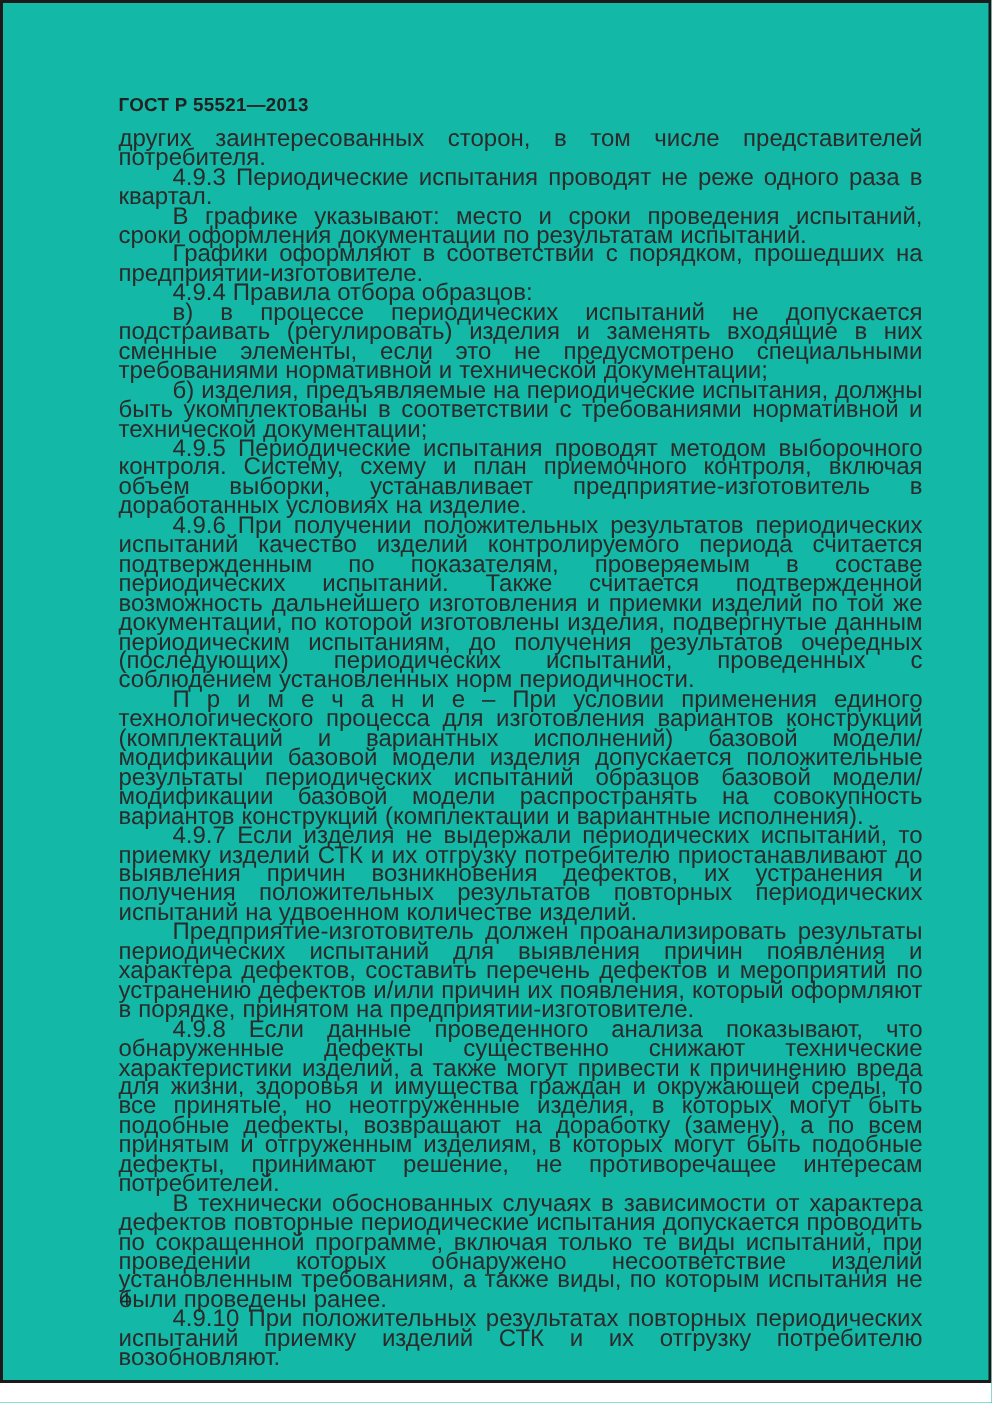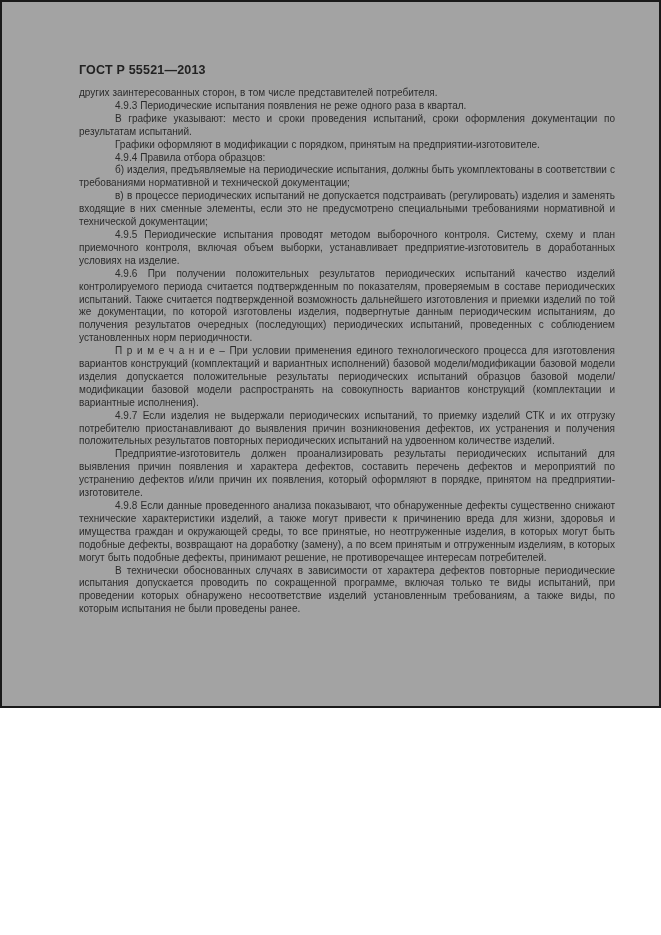--- a/index.html
+++ b/index.html
@@ -3,23 +3,23 @@
 <meta charset="utf-8">
 <style>
   html, body {
     margin: 0;
     padding: 0;
     background: #ffffff;
   }
   .page {
     position: relative;
     width: 661px;
-    height: 708px;
+    height: 922px;
     box-sizing: border-box;
-    background: #a3a3a3;
+    background: #14b8a6;
     border: 2px solid #1a1a1a;
     font-family: "Liberation Sans", sans-serif;
     color: #2b2b2b;
     overflow: hidden;
   }
   .doc-header {
     position: absolute;
     top: 61px;
     left: 77px;
     font-size: 12.5px;
@@ -28,21 +28,21 @@
     color: #222;
   }
   .doc-body {
     position: absolute;
     top: 85px;
     left: 77px;
     width: 536px;
   }
   .doc-body p {
     margin: 0;
-    font-size: 10px;
+    font-size: 16px;
     line-height: 12.9px;
     text-align: justify;
     text-indent: 36px;
     word-spacing: 0.2px;
   }
   .doc-body p.no-indent {
     text-indent: 0;
   }
   .page-number {
     position: absolute;
@@ -54,29 +54,30 @@
   }
 </style>
 </head>
 <body>
 
 <div class="page">
   <div class="doc-header">ГОСТ Р 55521—2013</div>
 
   <div class="doc-body">
       <p class="no-indent">других заинтересованных сторон, в том числе представителей потребителя.</p>
-      <p>4.9.3 Периодические испытания появления не реже одного раза в квартал.</p>
+      <p>4.9.3 Периодические испытания проводят не реже одного раза в квартал.</p>
       <p>В графике указывают: место и сроки проведения испытаний, сроки оформления документации по результатам испытаний.</p>
-      <p>Графики оформляют в модификации с порядком, принятым на предприятии-изготовителе.</p>
+      <p>Графики оформляют в соответствии с порядком, прошедших на предприятии-изготовителе.</p>
       <p>4.9.4 Правила отбора образцов:</p>
+      <p>в) в процессе периодических испытаний не допускается подстраивать (регулировать) изделия и заменять входящие в них сменные элементы, если это не предусмотрено специальными требованиями нормативной и технической документации;</p>
       <p>б) изделия, предъявляемые на периодические испытания, должны быть укомплектованы в соответствии с требованиями нормативной и технической документации;</p>
-      <p>в) в процессе периодических испытаний не допускается подстраивать (регулировать) изделия и заменять входящие в них сменные элементы, если это не предусмотрено специальными требованиями нормативной и технической документации;</p>
       <p>4.9.5 Периодические испытания проводят методом выборочного контроля. Систему, схему и план приемочного контроля, включая объем выборки, устанавливает предприятие-изготовитель в доработанных условиях на изделие.</p>
       <p>4.9.6 При получении положительных результатов периодических испытаний качество изделий контролируемого периода считается подтвержденным по показателям, проверяемым в составе периодических испытаний. Также считается подтвержденной возможность дальнейшего изготовления и приемки изделий по той же документации, по которой изготовлены изделия, подвергнутые данным периодическим испытаниям, до получения результатов очередных (последующих) периодических испытаний, проведенных с соблюдением установленных норм периодичности.</p>
       <p>П р и м е ч а н и е  –  При условии применения единого технологического процесса для изготовления вариантов конструкций (комплектаций и вариантных исполнений) базовой модели/модификации базовой модели изделия допускается положительные результаты периодических испытаний образцов базовой модели/модификации базовой модели распространять на совокупность вариантов конструкций (комплектации и вариантные исполнения).</p>
       <p>4.9.7 Если изделия не выдержали периодических испытаний, то приемку изделий СТК и их отгрузку потребителю приостанавливают до выявления причин возникновения дефектов, их устранения и получения положительных результатов повторных периодических испытаний на удвоенном количестве изделий.</p>
       <p>Предприятие-изготовитель должен проанализировать результаты периодических испытаний для выявления причин появления и характера дефектов, составить перечень дефектов и мероприятий по устранению дефектов и/или причин их появления, который оформляют в порядке, принятом на предприятии-изготовителе.</p>
       <p>4.9.8 Если данные проведенного анализа показывают, что обнаруженные дефекты существенно снижают технические характеристики изделий, а также могут привести к причинению вреда для жизни, здоровья и имущества граждан и окружающей среды, то все принятые, но неотгруженные изделия, в которых могут быть подобные дефекты, возвращают на доработку (замену), а по всем принятым и отгруженным изделиям, в которых могут быть подобные дефекты, принимают решение, не противоречащее интересам потребителей.</p>
       <p>В технически обоснованных случаях в зависимости от характера дефектов повторные периодические испытания допускается проводить по сокращенной программе, включая только те виды испытаний, при проведении которых обнаружено несоответствие изделий установленным требованиям, а также виды, по которым испытания не были проведены ранее.</p>
+      <p>4.9.10 При положительных результатах повторных периодических испытаний приемку изделий СТК и их отгрузку потребителю возобновляют.</p>
     </div>
 
   <div class="page-number">4</div>
 </div>
 
 </body></html>

